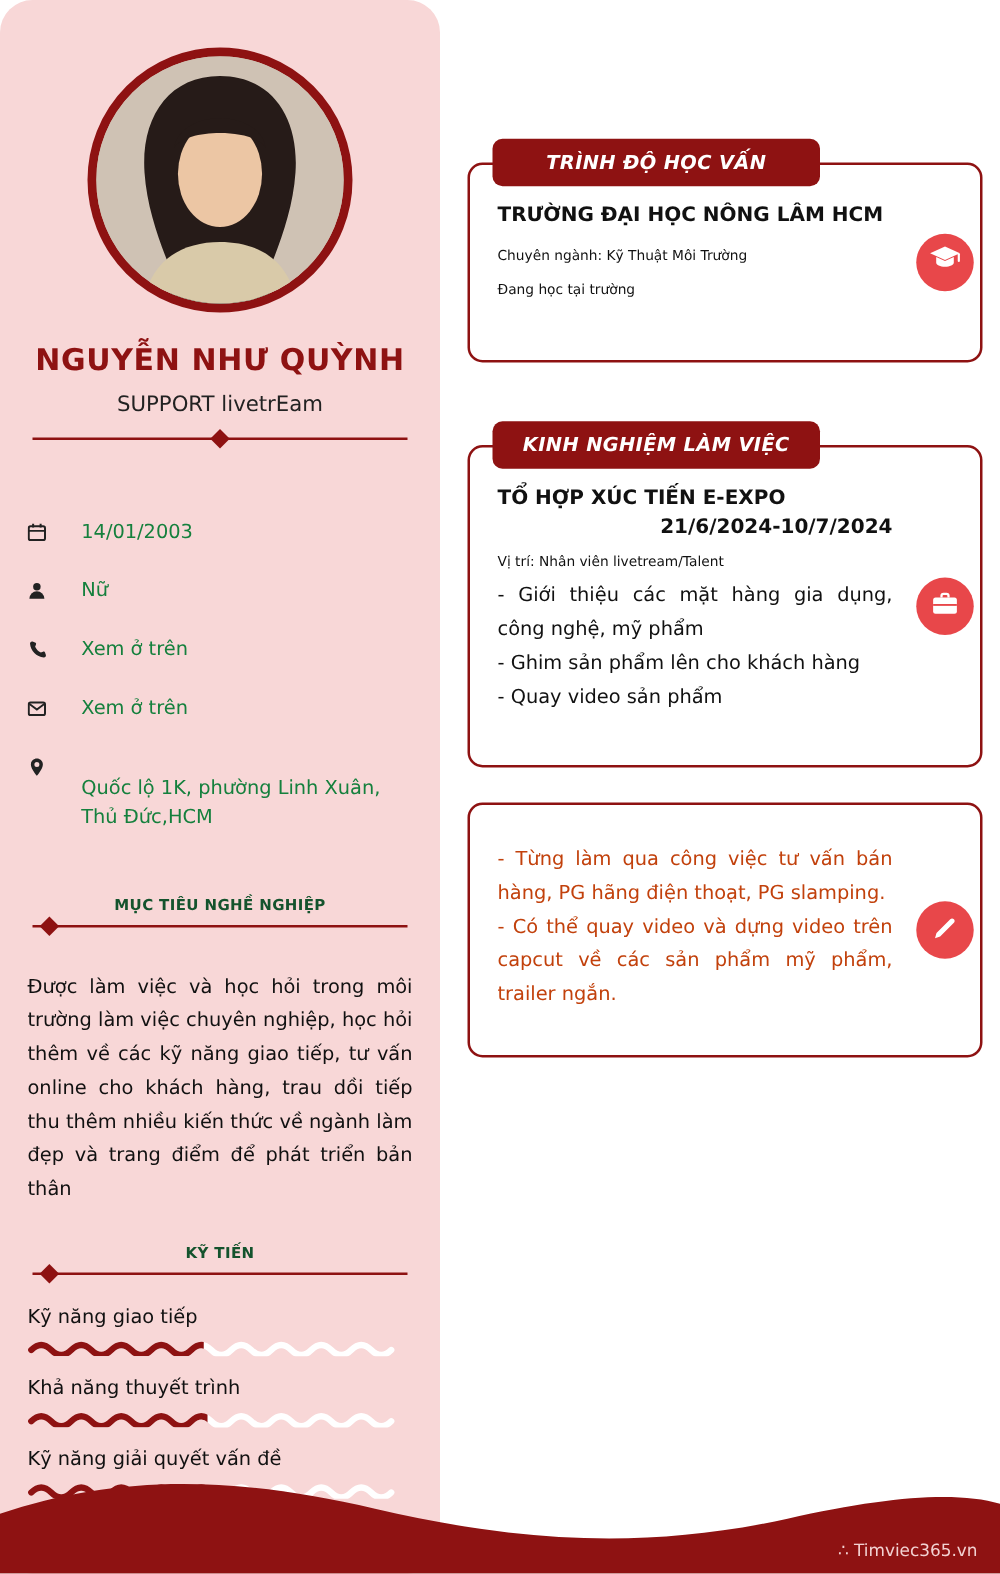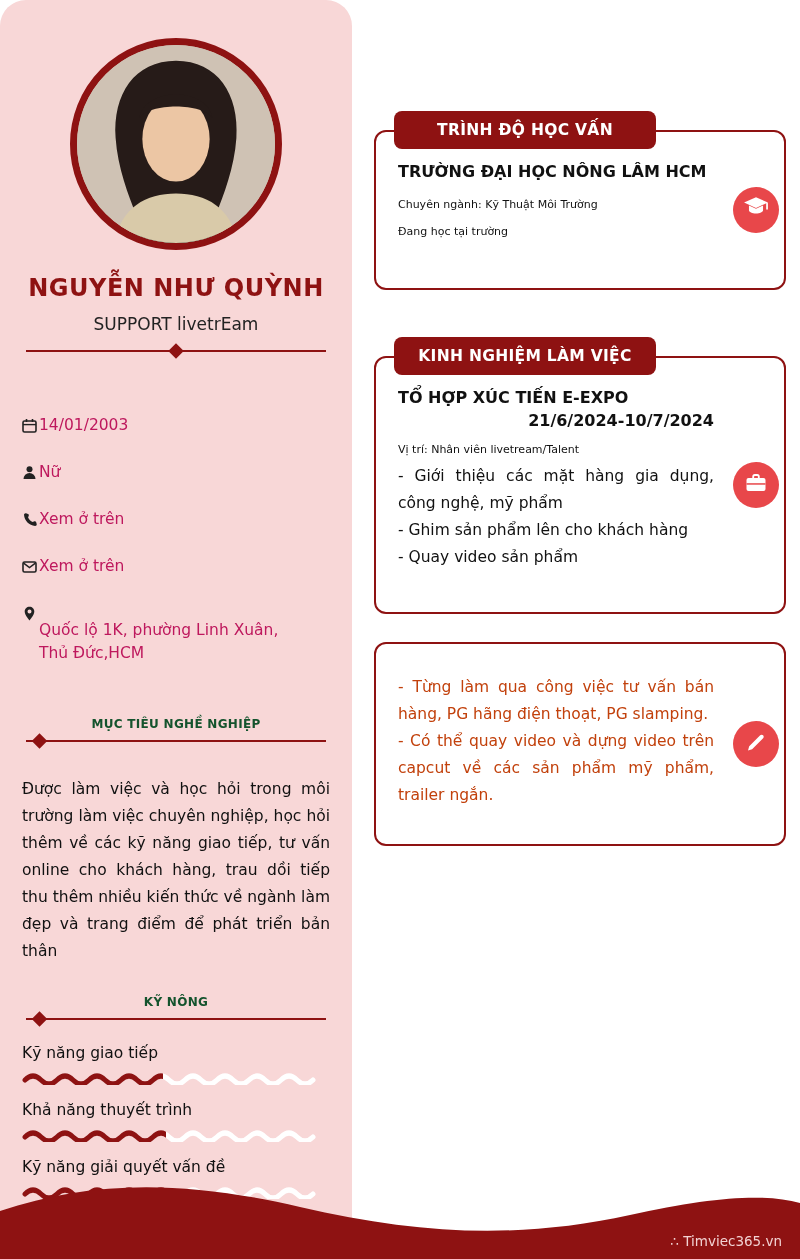--- a/index.html
+++ b/index.html
@@ -43,23 +43,23 @@
     margin:16px auto 0;
     background:#8e1212;
   }
   .title-divider .diamond {
     position:absolute; left:50%; top:50%;
     transform:translate(-50%,-50%) rotate(45deg);
   }
   .diamond { width:11px; height:11px; background:#8e1212; }
   .contact { margin:62px 20px 0 22px; }
   .contact-item {
-    display:flex; align-items:flex-start; gap:2px;
+    display:flex; align-items:flex-start; gap:28px;
     margin-bottom:21px;
-    font-size:15.5px; color:#be185d; line-height:23px;
+    font-size:15.5px; color:#15803d; line-height:23px;
   }
   .contact-item .c-icon { flex:0 0 15px; margin-top:3px; }
   .side-heading-block { margin-top:52px; }
   .side-heading {
     text-align:center;
     font-size:12px; font-weight:bold;
     color:#14532d; letter-spacing:.3px;
   }
   .side-heading-line {
     position:relative;
@@ -91,21 +91,21 @@
     width:412px; padding-top:111px;
   }
   .section { position:relative; }
   .section + .section { margin-top:47px; }
   .pill {
     position:relative; z-index:2;
     margin-left:20px;
     width:262px; height:38px; line-height:38px;
     background:#8e1212; border-radius:8px;
     color:#ffffff; font-size:15.5px; font-weight:bold;
-    text-align:center; letter-spacing:.3px;
+    text-align:center; letter-spacing:.3px;font-style:italic;
   }
   .box {
     position:relative;
     margin-top:-19px;
     background:#ffffff;
     border:2px solid #8e1212;
     border-radius:12px;
     padding:30px 70px 20px 22px;
   }
   .box.edu { min-height:160px; }
@@ -202,21 +202,21 @@
 
   <div class="side-heading-block">
     <div class="side-heading">MỤC TIÊU NGHỀ NGHIỆP</div>
     <div class="side-heading-line">
       <span class="diamond"></span>
     </div>
     <div class="objective-text">Được làm việc và học hỏi trong môi trường làm việc chuyên nghiệp, học hỏi thêm về các kỹ năng giao tiếp, tư vấn online cho khách hàng, trau dồi tiếp thu thêm nhiều kiến thức về ngành làm đẹp và trang điểm để phát triển bản thân</div>
   </div>
 
   <div class="side-heading-block" style="margin-top:30px;">
-    <div class="side-heading">KỸ NÔNG</div>
+    <div class="side-heading">KỸ TIẾN</div>
     <div class="side-heading-line">
       <span class="diamond"></span>
     </div>
 
     <div class="skills">
 
       <div class="skill-row">
         <div class="skill-label">Kỹ năng giao tiếp</div>
         <div class="skill-bar">
           <svg width="300" height="14" viewBox="0 0 300 14">

